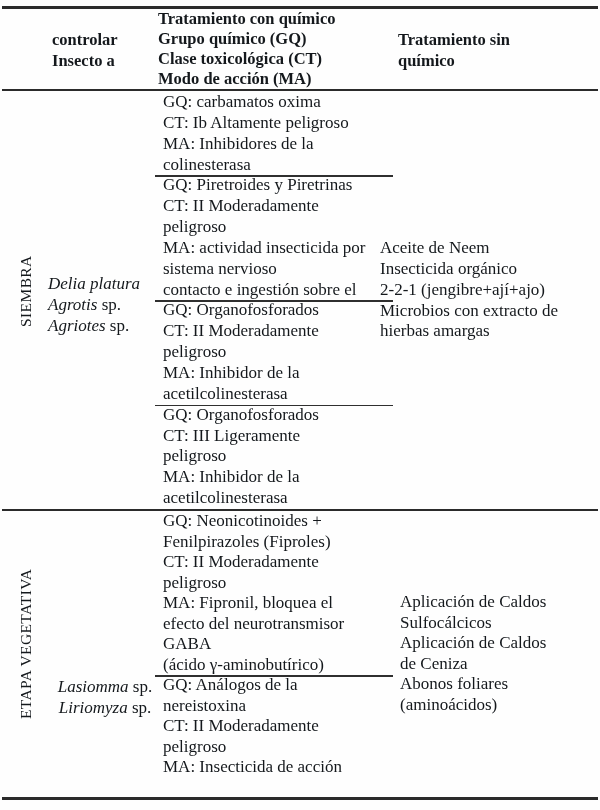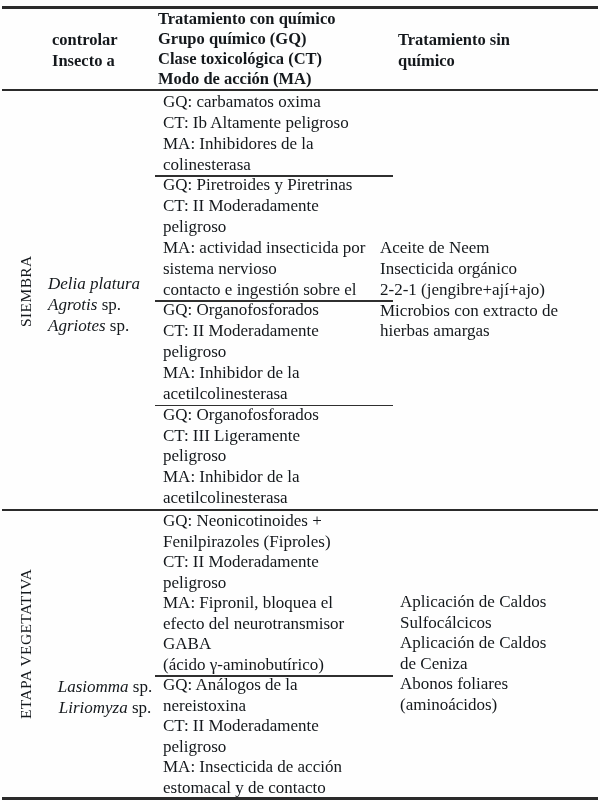--- a/index.html
+++ b/index.html
@@ -135,21 +135,20 @@
       <div>efecto del neurotransmisor</div>
       <div>GABA</div>
       <div>(ácido γ-aminobutírico)</div>
     </div>
     <div>
       <div>GQ: Análogos de la</div>
       <div>nereistoxina</div>
       <div>CT: II Moderadamente</div>
       <div>peligroso</div>
       <div>MA: Insecticida de acción</div>
-      <div>estomacal y de contacto</div>
     </div>
   </div>
 
   <div class="col lh2" id="nochem2">
     <div>Aplicación de Caldos</div>
     <div>Sulfocálcicos</div>
     <div>Aplicación de Caldos</div>
     <div>de Ceniza</div>
     <div>Abonos foliares</div>
     <div>(aminoácidos)</div>

